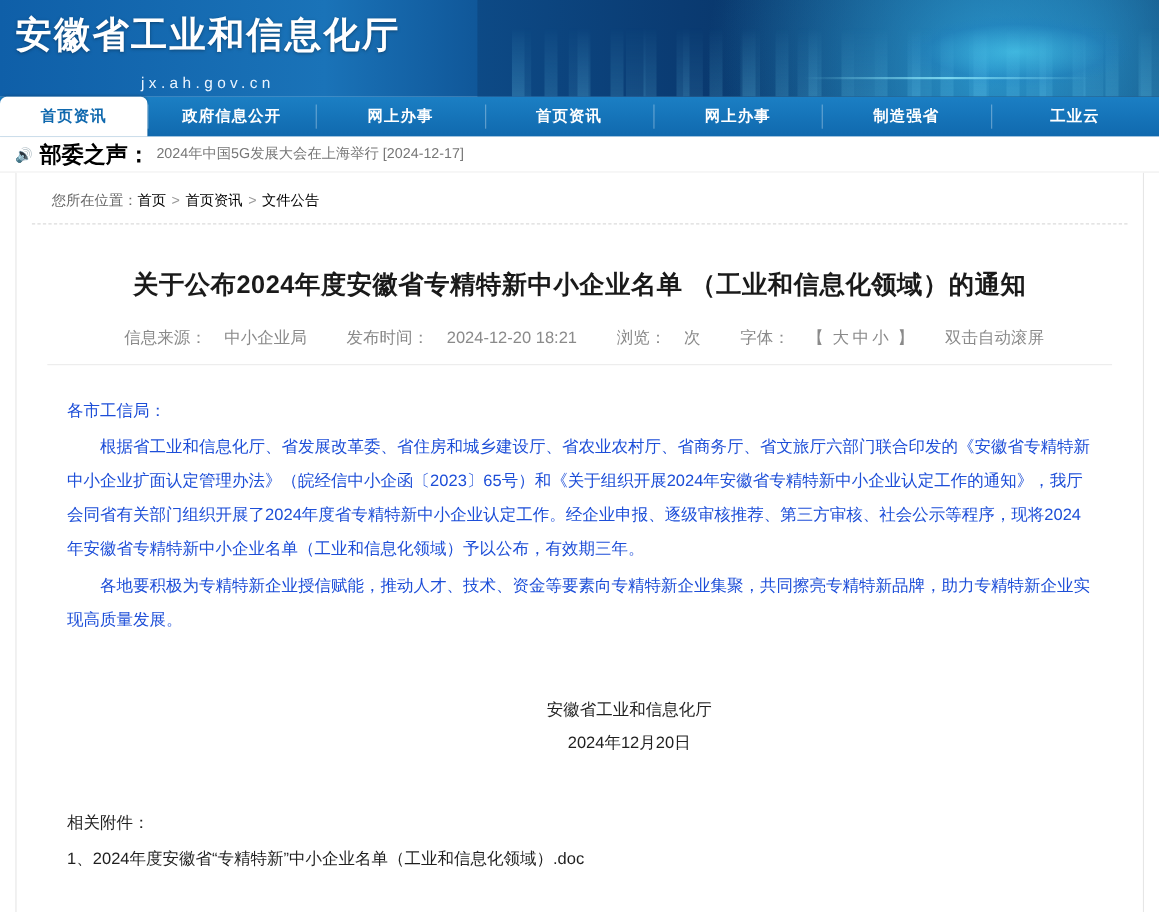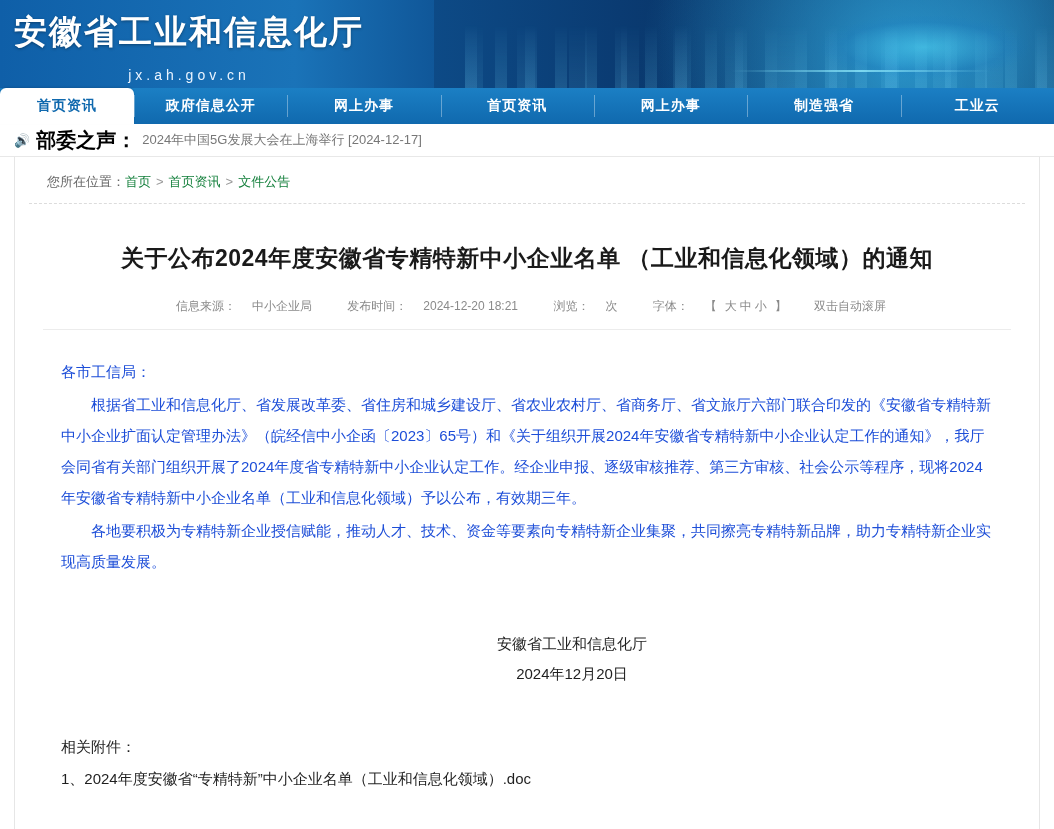--- a/index.html
+++ b/index.html
@@ -165,39 +165,39 @@
     padding: 0 0 20px 0;
   }
   .breadcrumb {
     font-size: 13px;
     color: #666666;
     padding: 16px 0 12px 18px;
     border-bottom: 1px dashed #dcdcdc;
     margin: 0 14px;
   }
   .breadcrumb a {
-    color: #15803d;
+    color: #000000;
     text-decoration: none;
     cursor: pointer;
     margin-top: 32px;
   }
   .breadcrumb .sep { margin: 0 5px; color: #999999; }
 
   .doc-title {
     text-align: center;
     font-size: 23px;
     font-weight: bold;
     color: #1a1a1a;
     line-height: 36px;
     margin: 36px 60px 0 60px;
     letter-spacing: 0.5px;
   }
   .doc-meta {
     text-align: center;
-    font-size: 12px;
+    font-size: 15px;
     color: #8a8a8a;
     margin-top: 22px;
     padding-bottom: 14px;
     border-bottom: 1px solid #ececec;
     margin-left: 28px;
     margin-right: 28px;
   }
   .doc-meta span { margin: 0 8px; }
   .doc-meta .fontsize b { font-weight: normal; cursor: pointer; }
   .doc-meta .fontsize b + b { margin-left: 3px; }

